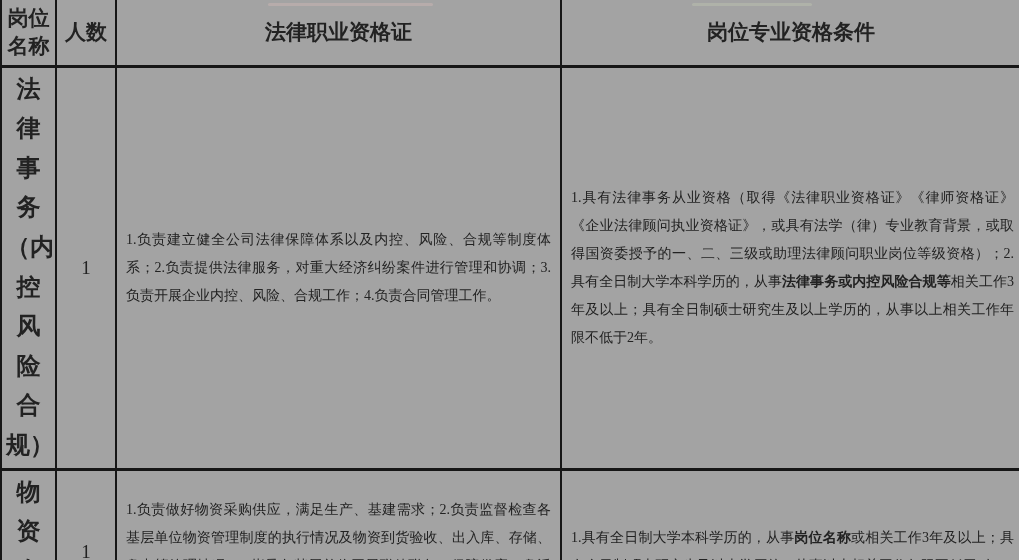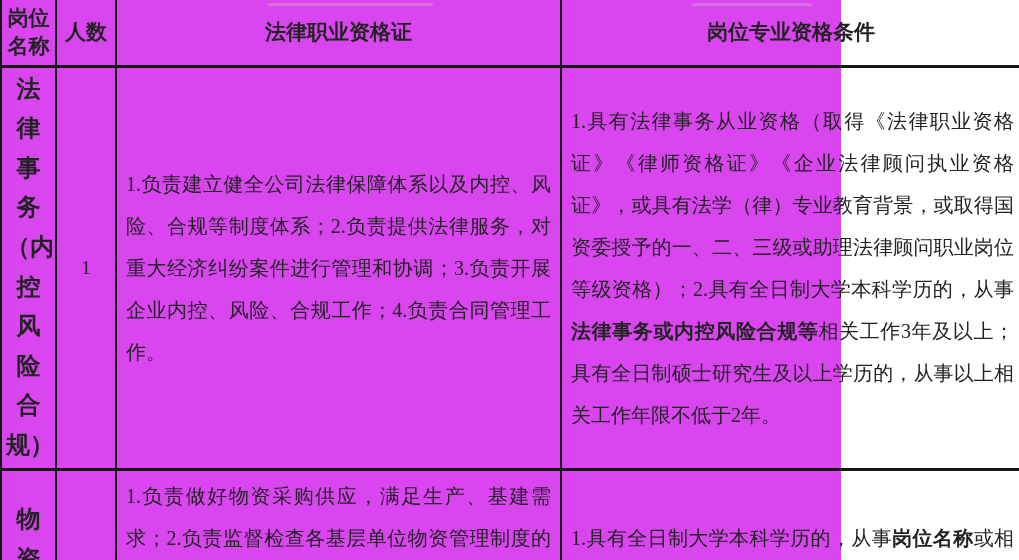--- a/index.html
+++ b/index.html
@@ -5,23 +5,23 @@
   * { margin: 0; padding: 0; box-sizing: border-box; }
   html, body {
     width: 1019px;
     height: 560px;
     overflow: hidden;
     background: #ffffff;
     font-family: "Liberation Serif", "DejaVu Serif", serif;
   }
   .page {
     position: relative;
-    width: 841px;
+    width: 1019px;
     height: 560px;
-    background: #d946ef;
+    background: #a3a3a3;
   }
   
   .artifact {
     position: absolute;
     top: 3px;
     height: 3px;
     border-radius: 2px;
     pointer-events: none;
   }
   .artifact.a1 { left: 268px; width: 165px; background: rgba(220,190,185,0.35); }
@@ -59,22 +59,22 @@
     line-height: 1.65;
     padding: 2px 4px;
     word-break: break-all;
   }
   td.c-count {
     font-size: 19px;
     text-align: center;
     padding: 2px;
   }
   td.c-duties, td.c-quals {
-    font-size: 20px;
-    line-height: 42px;
+    font-size: 14px;
+    line-height: 28px;
     text-align: justify;
     padding: 4px 9px 4px 9px;
     word-break: break-all;
   }
   td.c-quals { padding-right: 6px; }
   td.c-duties b, td.c-quals b { font-weight: 700; }
 
   tr.r-hdr  { height: 65px; }
   tr.r-law  { height: 248px; }
   tr.r-pay  { height: 100px; }

